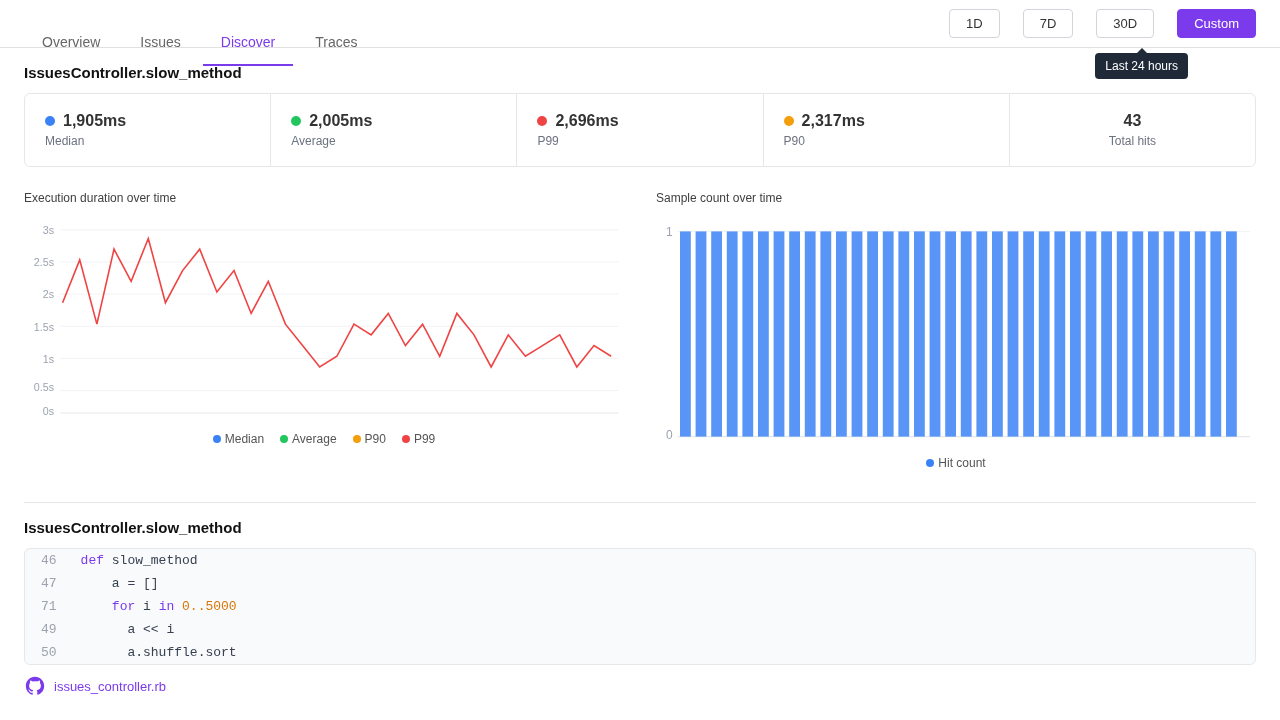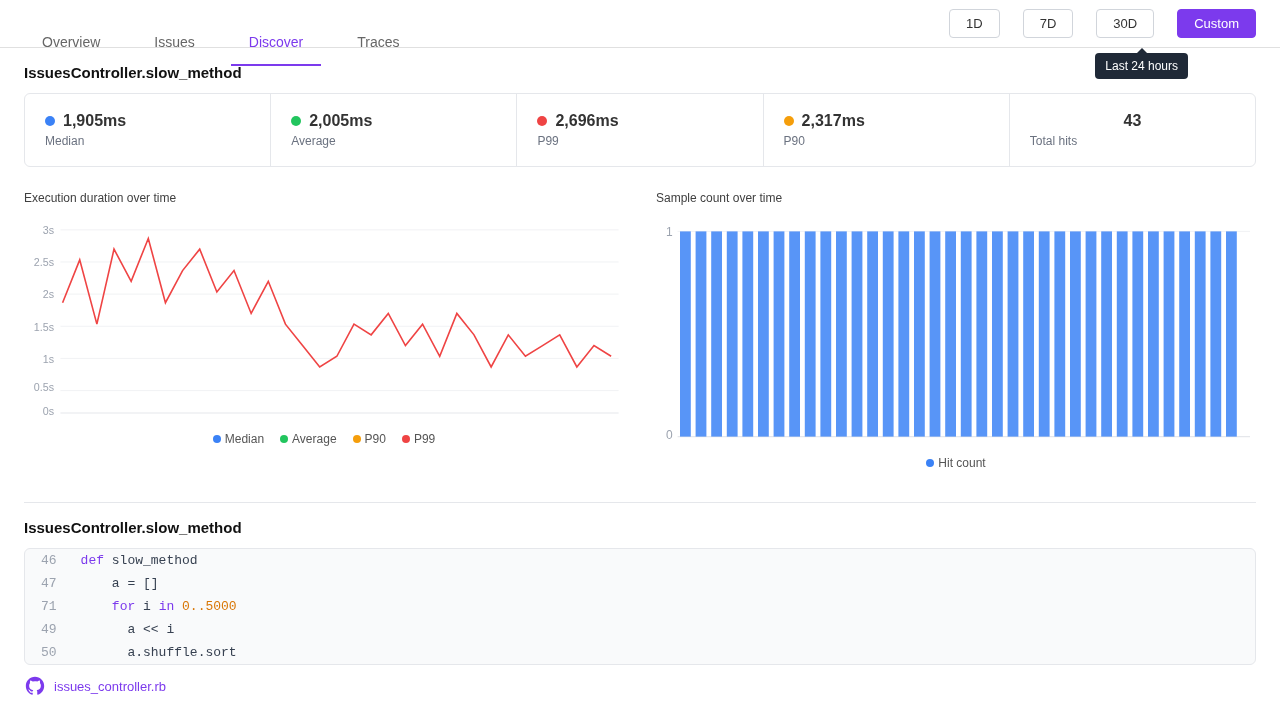--- a/index.html
+++ b/index.html
@@ -3,21 +3,21 @@
   <meta charset="utf-8">
   <style>
     * { box-sizing: border-box; margin: 0; padding: 0; }
     body { font-family: -apple-system, BlinkMacSystemFont, 'Segoe UI', sans-serif; background: #fff; color: #333; font-size: 14px; }
 
     .top-nav {
       display: flex; align-items: center; justify-content: space-between;
       border-bottom: 1px solid #e0e0e0; padding: 0 24px;
       height: 48px; background: #fff;
     }
-    .nav-tabs { display: flex; gap: 18px; margin-top: 39px; }
+    .nav-tabs { display: flex; gap: 4px; margin-top: 39px; }
     .nav-tab {
       padding: 14px 18px; font-size: 14px; color: #666; cursor: pointer;
       border-bottom: 2px solid transparent; text-decoration: none;
     }
     .nav-tab.active { color: #7c3aed; border-bottom: 2px solid #7c3aed; font-weight: 500; }
 
     .time-controls { display: flex; gap: 6px; align-items: center; position: relative; }
     .time-btn {
       padding: 6px 16px; border: 1px solid #d1d5db; border-radius: 4px;
       background: #fff; font-size: 13px; cursor: pointer; color: #333; margin-left: 17px;
@@ -125,21 +125,21 @@
       <div class="stat-value">
         <span class="stat-dot" style="background:#f59e0b;"></span>
         <span>2,317ms</span>
       </div>
       <div class="stat-label">P90</div>
     </div>
     <div class="stat-cell">
       <div class="stat-value" style="justify-content:center;">
         <span>43</span>
       </div>
-      <div class="stat-label" style="">Total hits</div>
+      <div class="stat-label" style="text-align:center;">Total hits</div>
     </div>
   </div>
 
   <div class="charts-row">
 
     <div class="chart-box">
       <div class="chart-title">Execution duration over time</div>
       <div class="chart-area">
         <svg class="chart-svg" viewBox="0 0 560 190">
 

